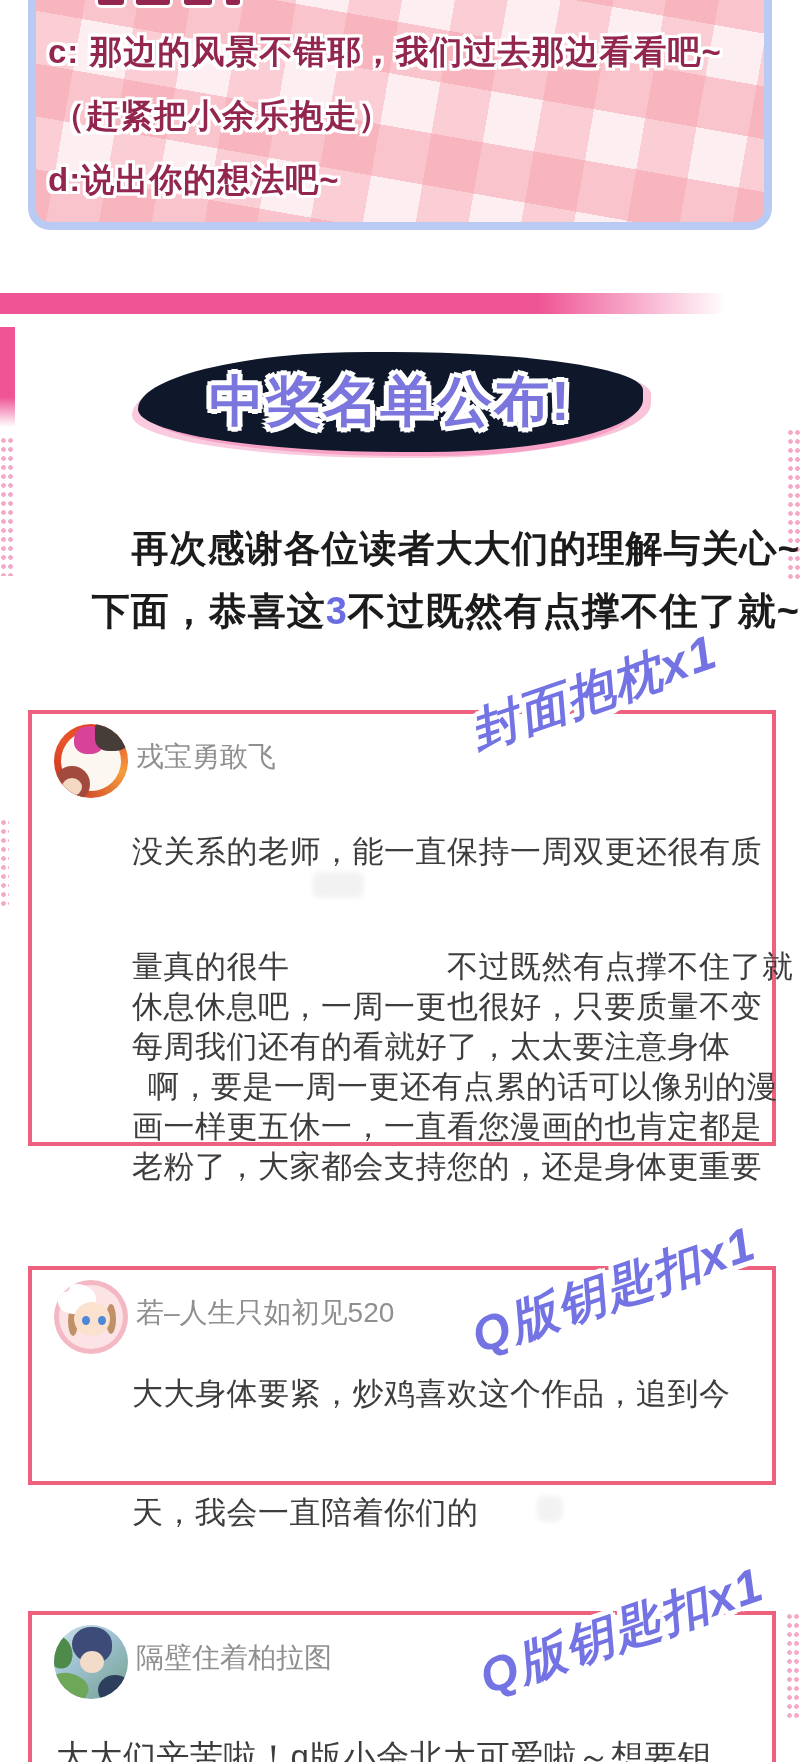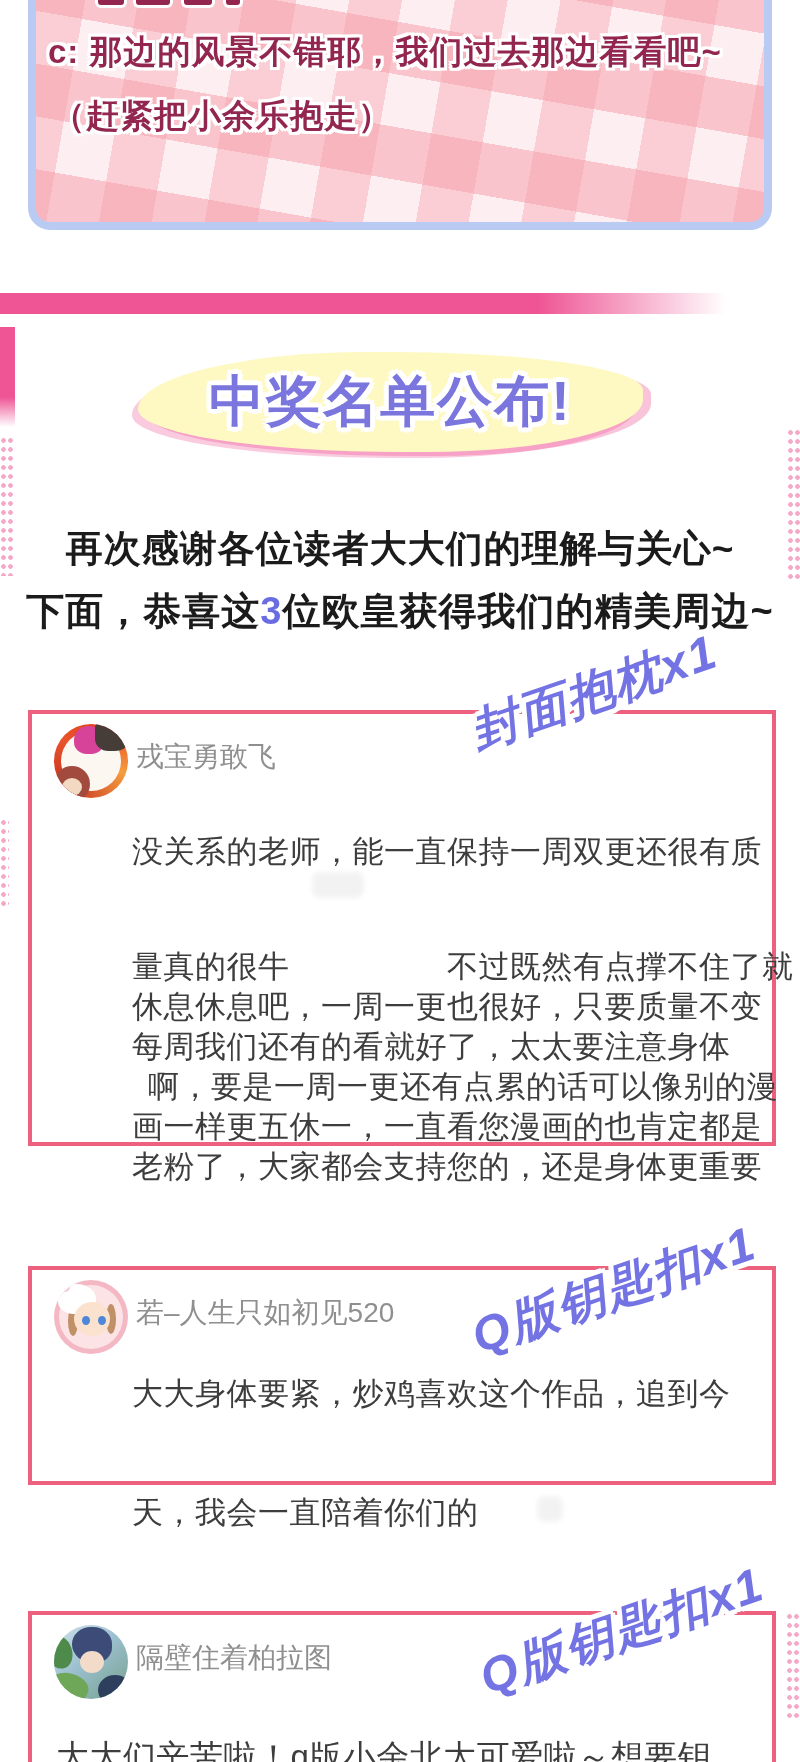--- a/index.html
+++ b/index.html
@@ -23,31 +23,31 @@
   .brush-band{position:absolute;left:0;top:293px;width:726px;height:21px;
     background:linear-gradient(to right,#ef5494 0 74%,rgba(239,84,148,.55) 86%,rgba(239,84,148,0) 100%);
     border-radius:0 6px 6px 0;}
   .brush-streak-left{position:absolute;left:0;top:327px;width:15px;height:100px;
     background:linear-gradient(to bottom,#ef5494 0 70%,rgba(239,84,148,0) 100%);}
   .speckle{position:absolute;opacity:.65;
     background-image:radial-gradient(circle,rgba(236,90,148,.8) 2px,transparent 2.6px);
     background-size:7px 9px;}
 
   
-  .banner-blob{position:absolute;left:138px;top:352px;width:505px;height:100px;background:#fef9c3;
+  .banner-blob{position:absolute;left:138px;top:352px;width:505px;height:100px;background:#0f172a;
     border-radius:48% 52% 45% 55% / 60% 40% 55% 45%;
     box-shadow:8px 4px 0 rgba(239,84,148,.35),-6px 6px 0 rgba(239,84,148,.3);}
   .banner-title{position:absolute;left:0;top:0;width:100%;height:100%;display:flex;
     align-items:center;justify-content:center;font-size:55px;font-weight:800;color:#7a76dd;
     letter-spacing:2px;white-space:nowrap;
     text-shadow:-4px -4px 0 #fff,4px -4px 0 #fff,-4px 4px 0 #fff,4px 4px 0 #fff,
                 0 -5px 0 #fff,0 5px 0 #fff,-5px 0 0 #fff,5px 0 0 #fff;}
 
   
-  .intro-line{position:absolute;left:0;width:100%;text-align:center;white-space:nowrap;
+  .intro-line{position:absolute;left:0;width:100%;text-align:right;white-space:nowrap;
     font-weight:800;color:#1b1b1b;}
   .intro-1{top:524px;font-size:37px;letter-spacing:1px;}
   .intro-2{top:586px;font-size:38px;letter-spacing:1px;}
   .intro-hl{color:#6a6ce2;}
 
   
   .card{position:absolute;left:28px;width:748px;border:4px solid #ee617e;background:#fff;
     box-sizing:border-box;}
   .card-1{top:710px;height:436px;}
   .card-2{top:1266px;height:219px;}
@@ -94,35 +94,36 @@
 
 <div id="page">
 
   <div class="dialog-box">
     <span class="remnant" style="left:62px;top:16px;width:26px;height:9px;"></span>
     <span class="remnant" style="left:100px;top:16px;width:34px;height:9px;"></span>
     <span class="remnant" style="left:148px;top:16px;width:28px;height:9px;"></span>
     <span class="remnant" style="left:190px;top:18px;width:14px;height:7px;"></span>
     <div class="dlg-line" style="top:50px;">c: 那边的风景不错耶，我们过去那边看看吧~</div>
     <div class="dlg-line" style="top:114px;left:16px;">（赶紧把小余乐抱走）</div>
+    <div class="dlg-line" style="top:178px;">d:说出你的想法吧~</div>
   </div>
 
   <div class="brush-band"></div>
   <div class="brush-streak-left"></div>
   <div class="speckle" style="left:0;top:436px;width:13px;height:140px;"></div>
   <div class="speckle" style="left:787px;top:428px;width:13px;height:152px;"></div>
   <div class="speckle" style="left:0;top:818px;width:9px;height:92px;"></div>
   <div class="speckle" style="left:786px;top:1612px;width:14px;height:110px;"></div>
 
   <div class="banner-blob">
     <div class="banner-title">中奖名单公布!</div>
   </div>
 
   <div class="intro-line intro-1">再次感谢各位读者大大们的理解与关心~</div>
-  <div class="intro-line intro-2"><span>下面，恭喜这</span><span class="intro-hl">3</span><span>位欧皇获得我们的精美周边~</span></div>
+  <div class="intro-line intro-2"><span>下面，恭喜这</span><span class="intro-hl">3</span><span>不过既然有点撑不住了就~</span></div>
 
   <div class="card card-1">
     <div class="avatar av1">
       <span class="in"></span>
         <span class="hair"></span>
         <span class="beast"></span>
         <span class="face2"></span>
         <span class="skin"></span>
     </div>
     <div class="username">戎宝勇敢飞</div>

